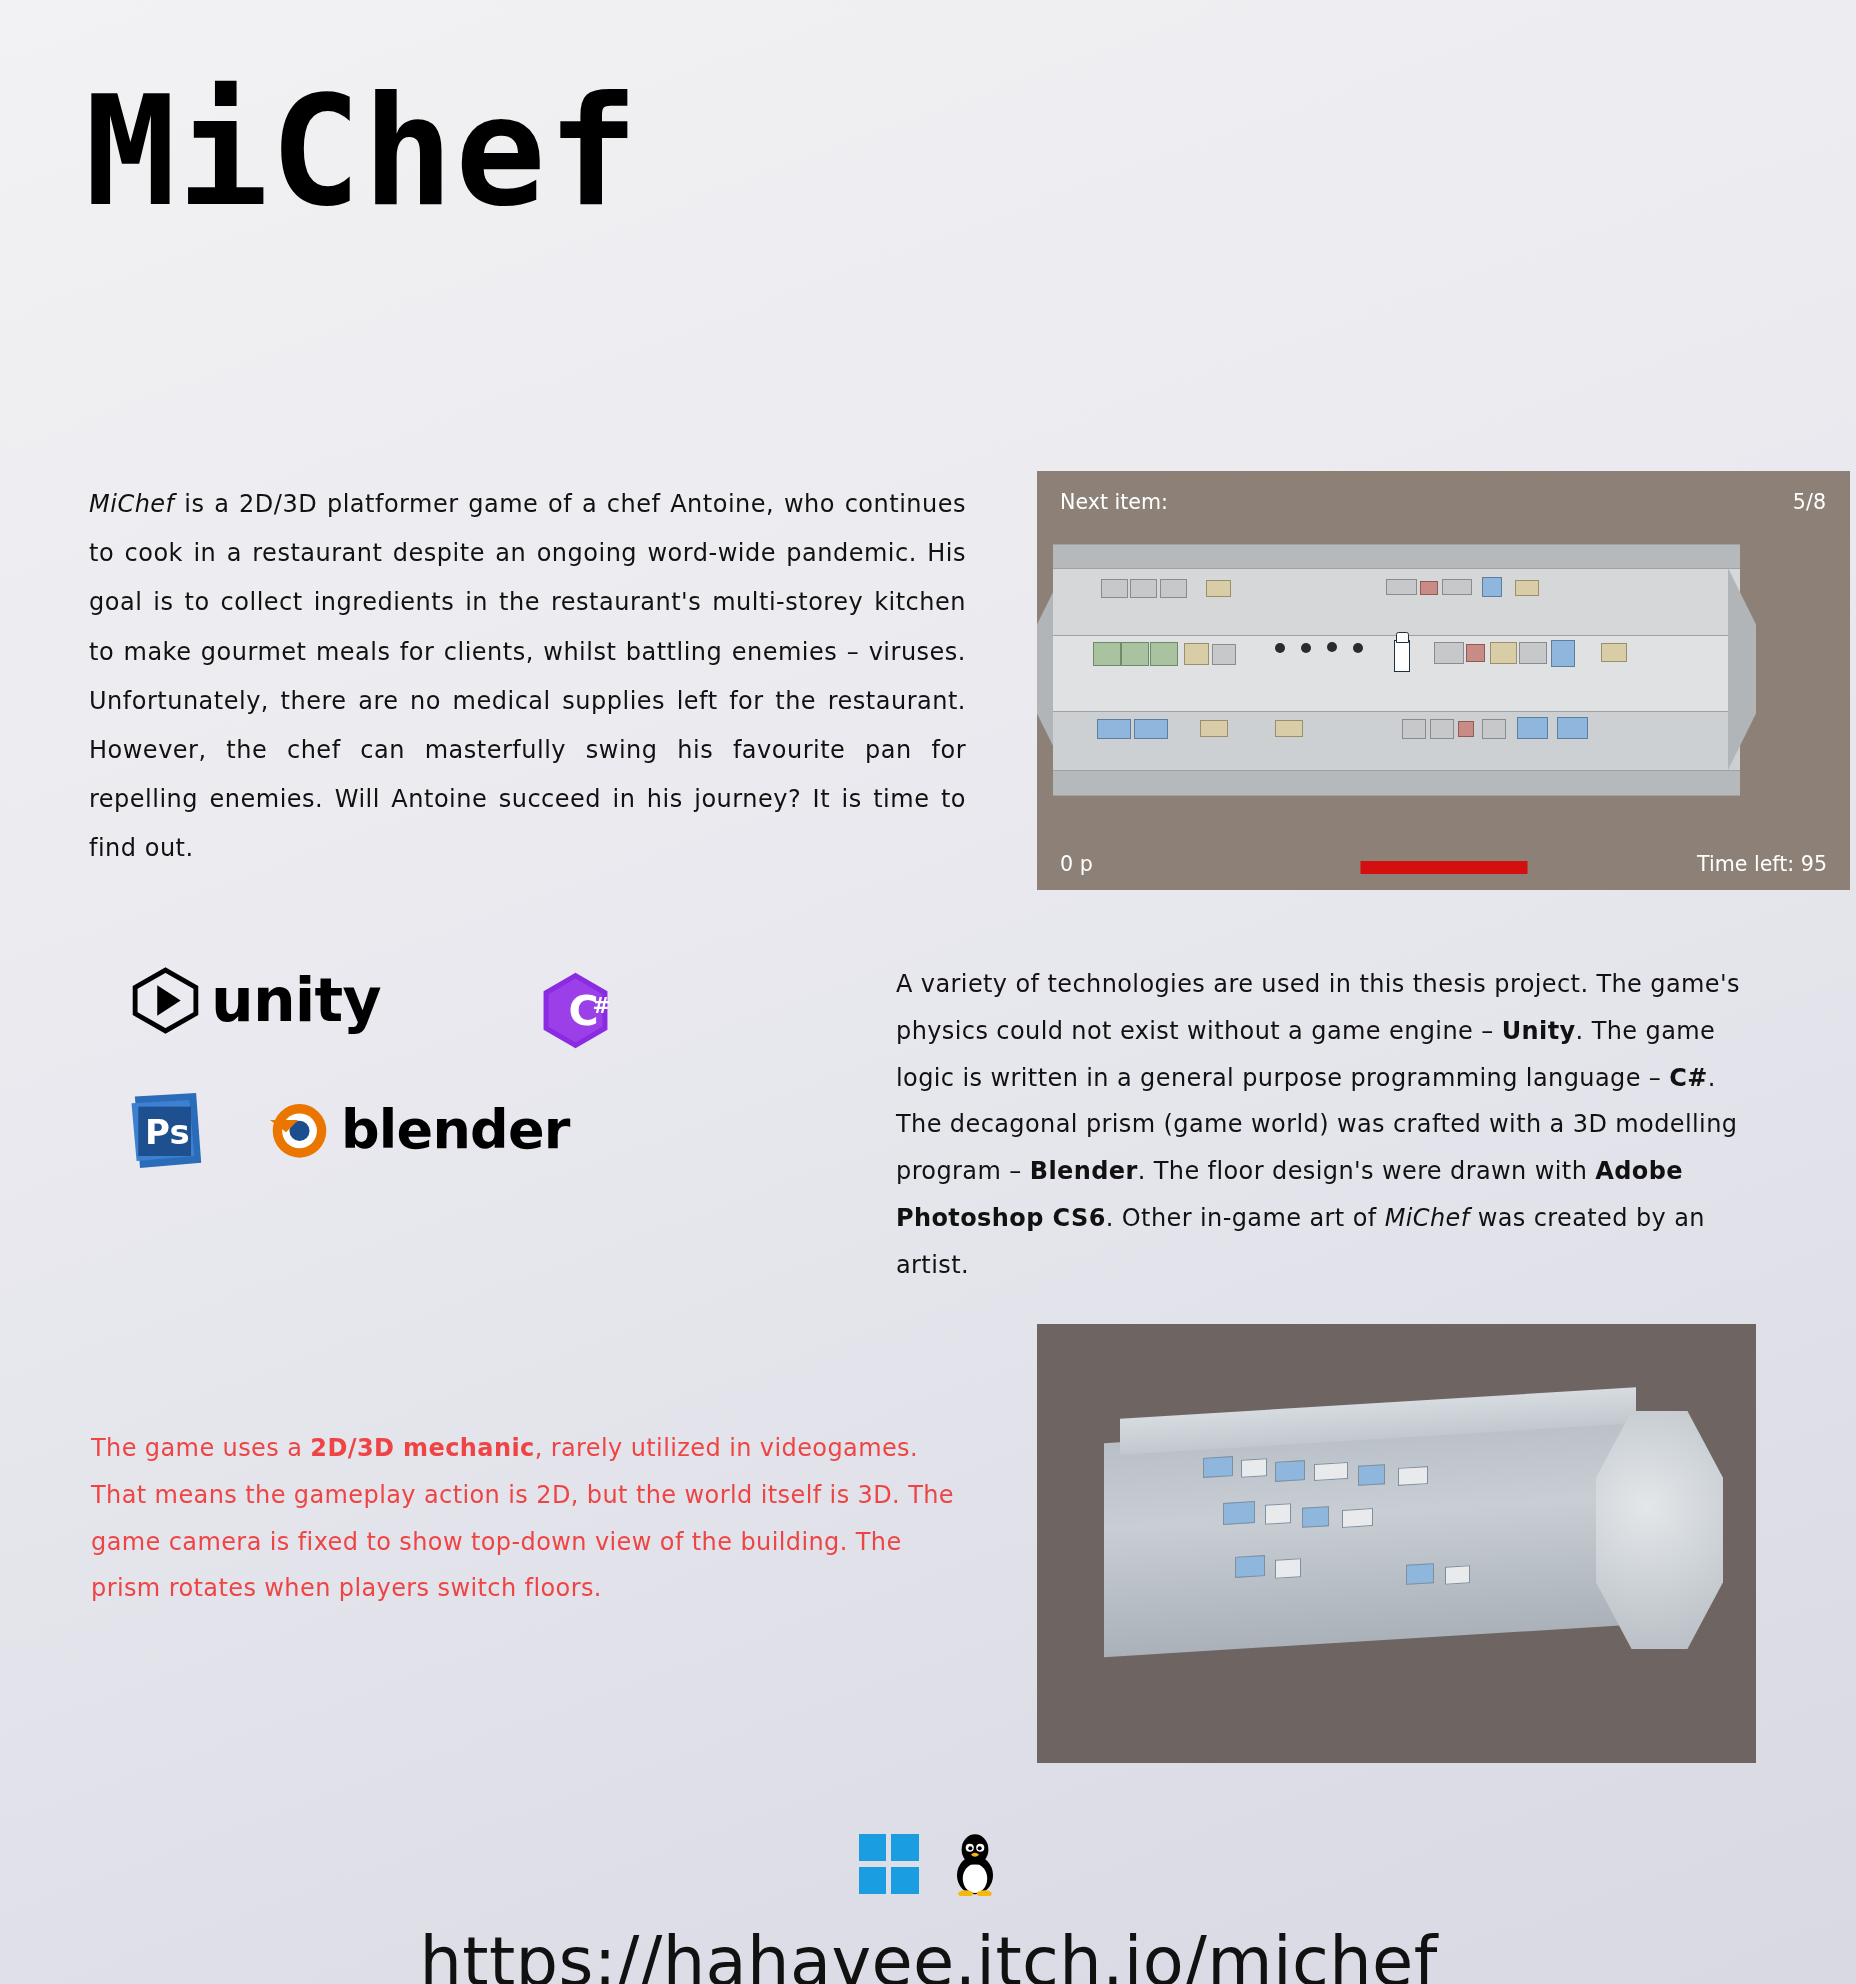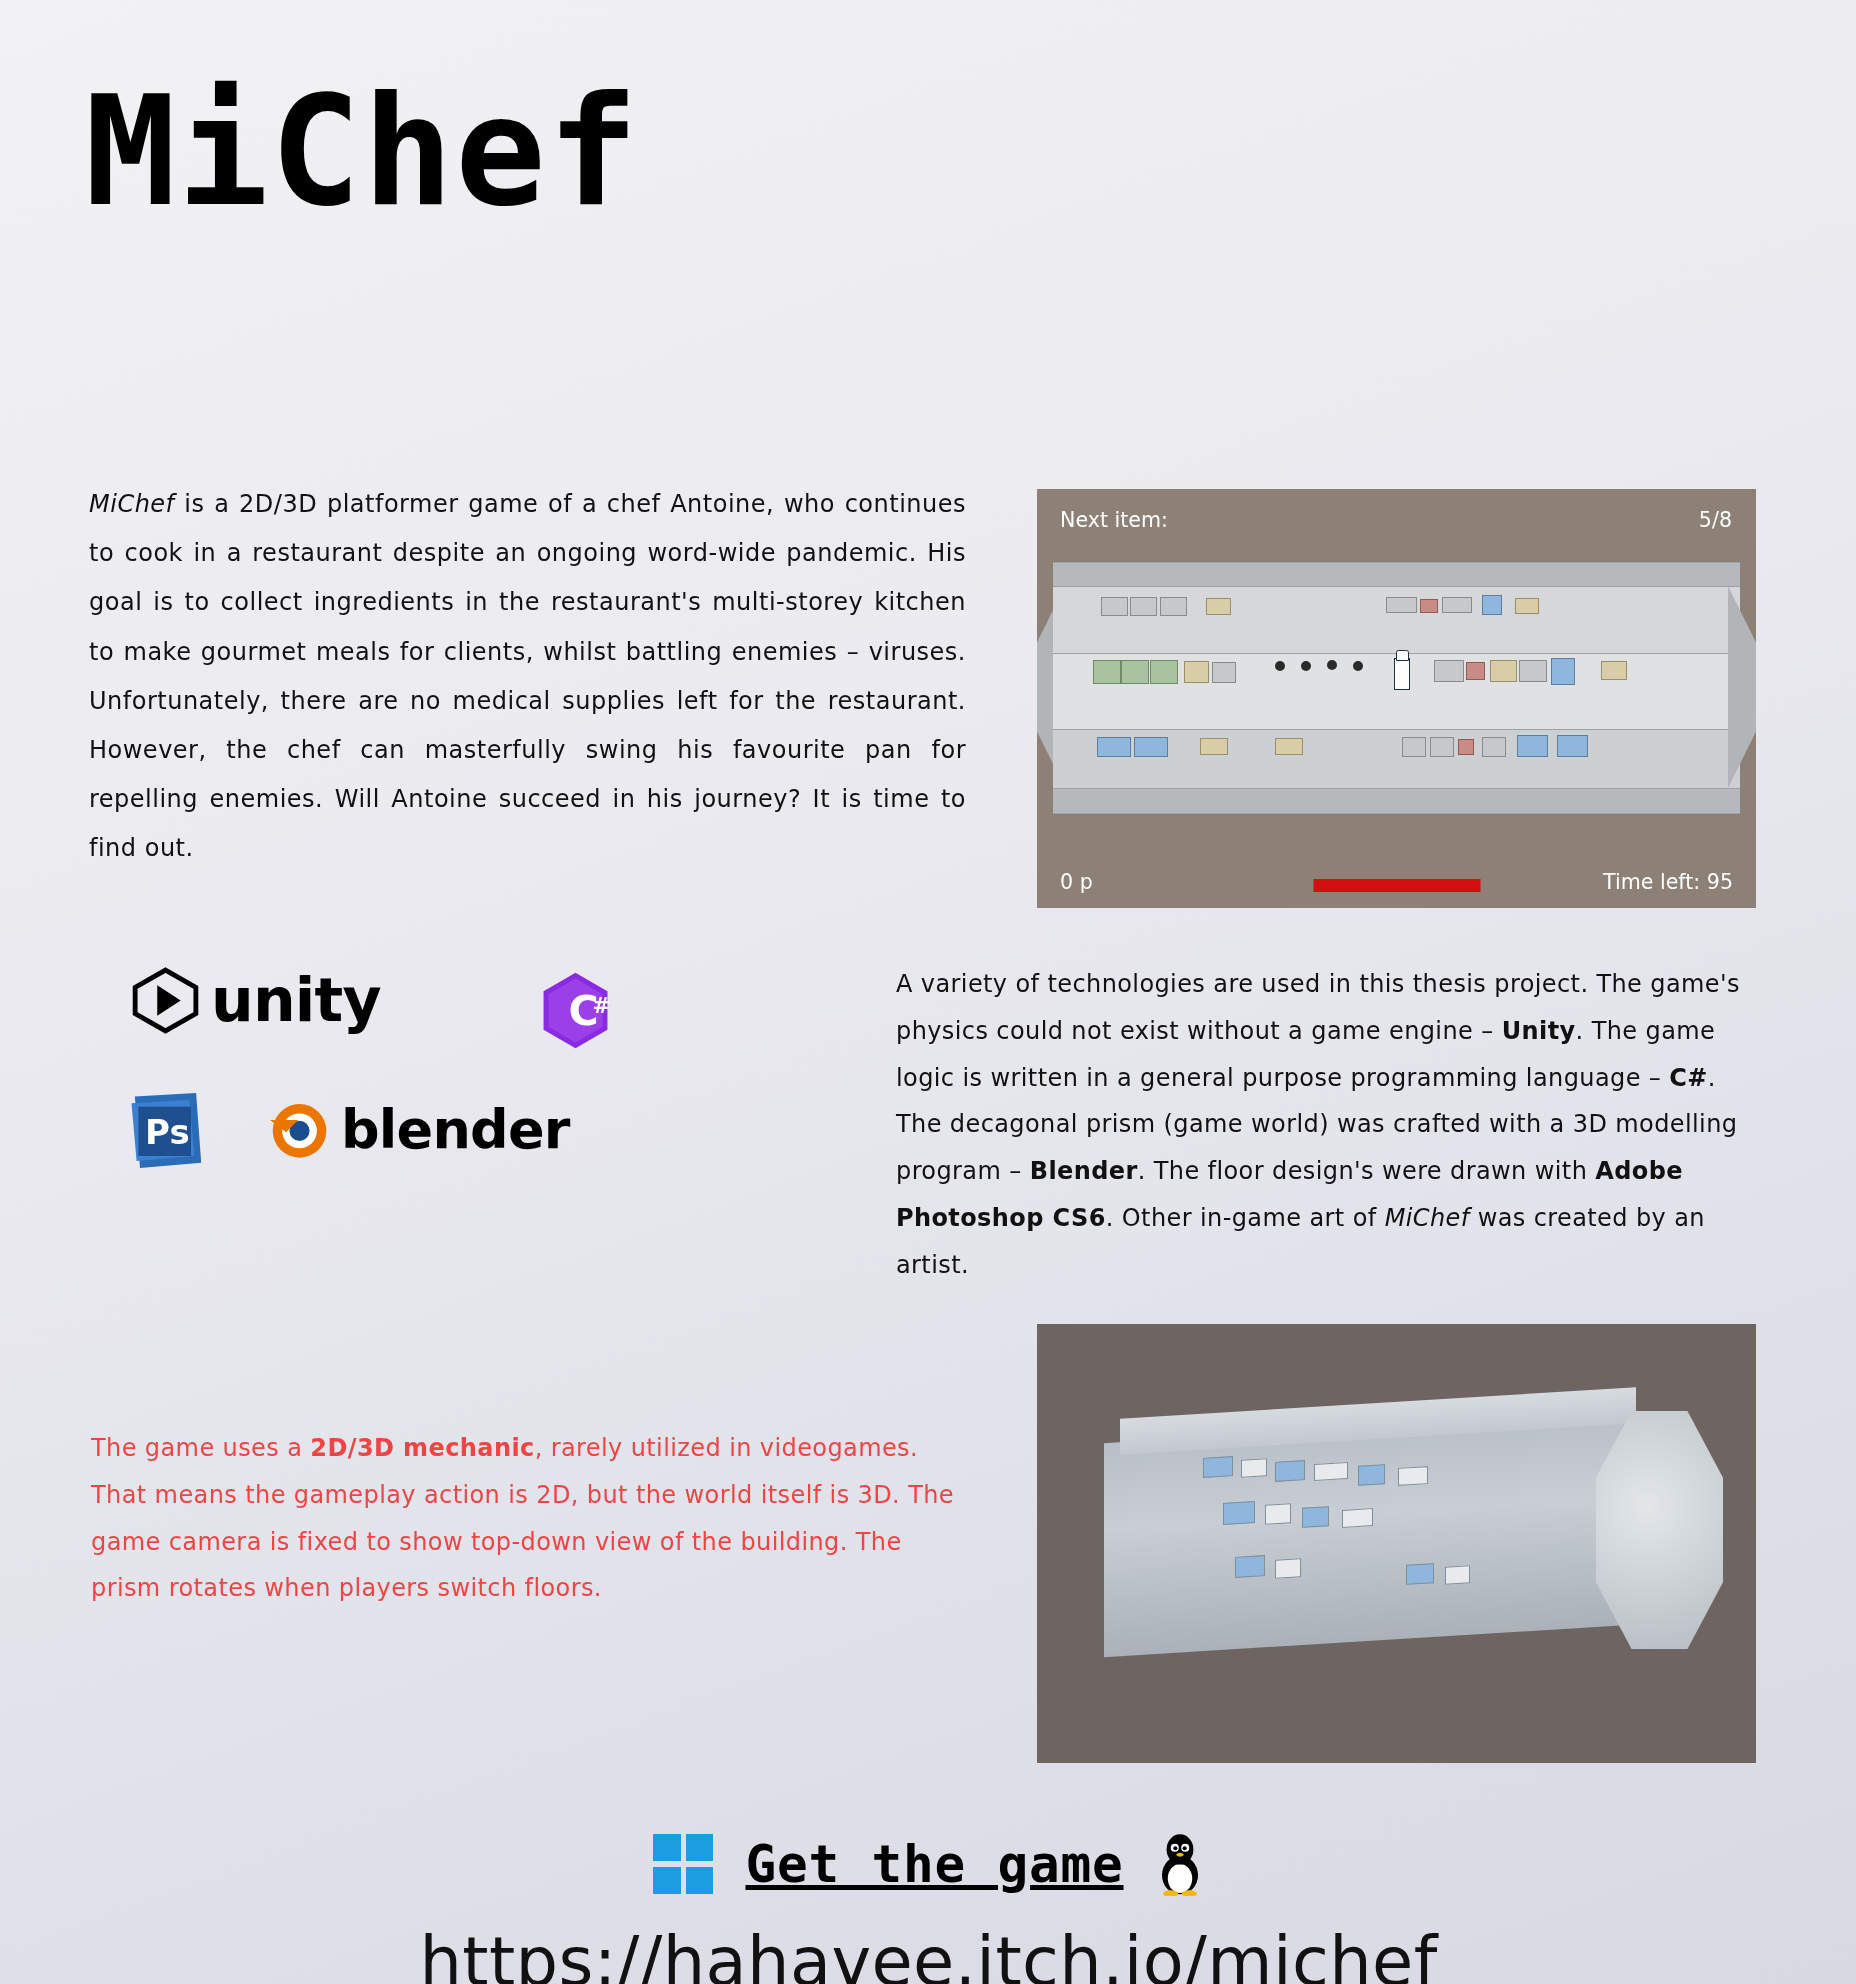--- a/index.html
+++ b/index.html
@@ -54,22 +54,22 @@
     text-align: justify;
     color: #111;
     letter-spacing: 0.5px;
   }
   .intro .em-italic { font-style: italic; }
 
   
   .game-shot {
     position: absolute;
     left: 1037px;
-    top: 489px;
-    width: 719px;
+    top: 471px;
+    width: 813px;
     height: 419px;
     background: #8d8177;
     overflow: hidden;
   }
   .gs-next {
     position: absolute; left: 23px; top: 19px;
     font-size: 20.6px; color: #fff;
   }
   .gs-item {
     position: absolute; left: 0; right: 0; top: 10.3px;
@@ -433,21 +433,20 @@
   </div>
 
   <div class="getgame">
     <div class="getgame-row">
       <div class="win-logo">
         <span></span>
           <span></span>
           <span></span>
           <span></span>
       </div>
-      <div class="getgame-title">Get the game</div>
       <div class="tux">
         <svg viewBox="0 0 80 110" width="48" height="64">
           <ellipse cx="40" cy="74" rx="31" ry="33" fill="#000"></ellipse>
           <ellipse cx="40" cy="80" rx="21" ry="25" fill="#ffffff"></ellipse>
           <ellipse cx="40" cy="30" rx="23" ry="26" fill="#000"></ellipse>
           <circle cx="31" cy="27" r="7" fill="#ffffff"></circle>
           <circle cx="49" cy="27" r="7" fill="#ffffff"></circle>
           <circle cx="32" cy="28" r="3.5" fill="#000"></circle>
           <circle cx="48" cy="28" r="3.5" fill="#000"></circle>
           <path d="M33 39 Q40 32 47 39 Q40 46 33 39 Z" fill="#f7b80e"></path>

